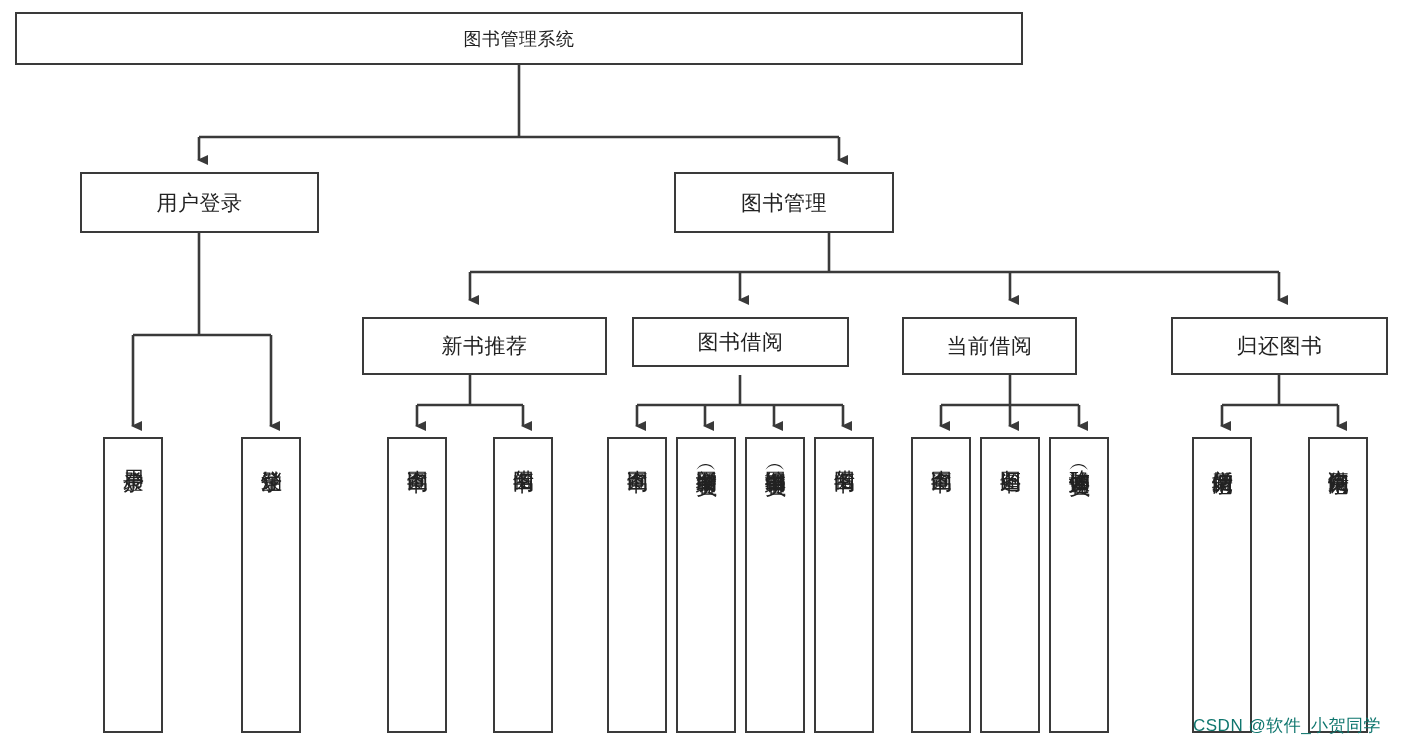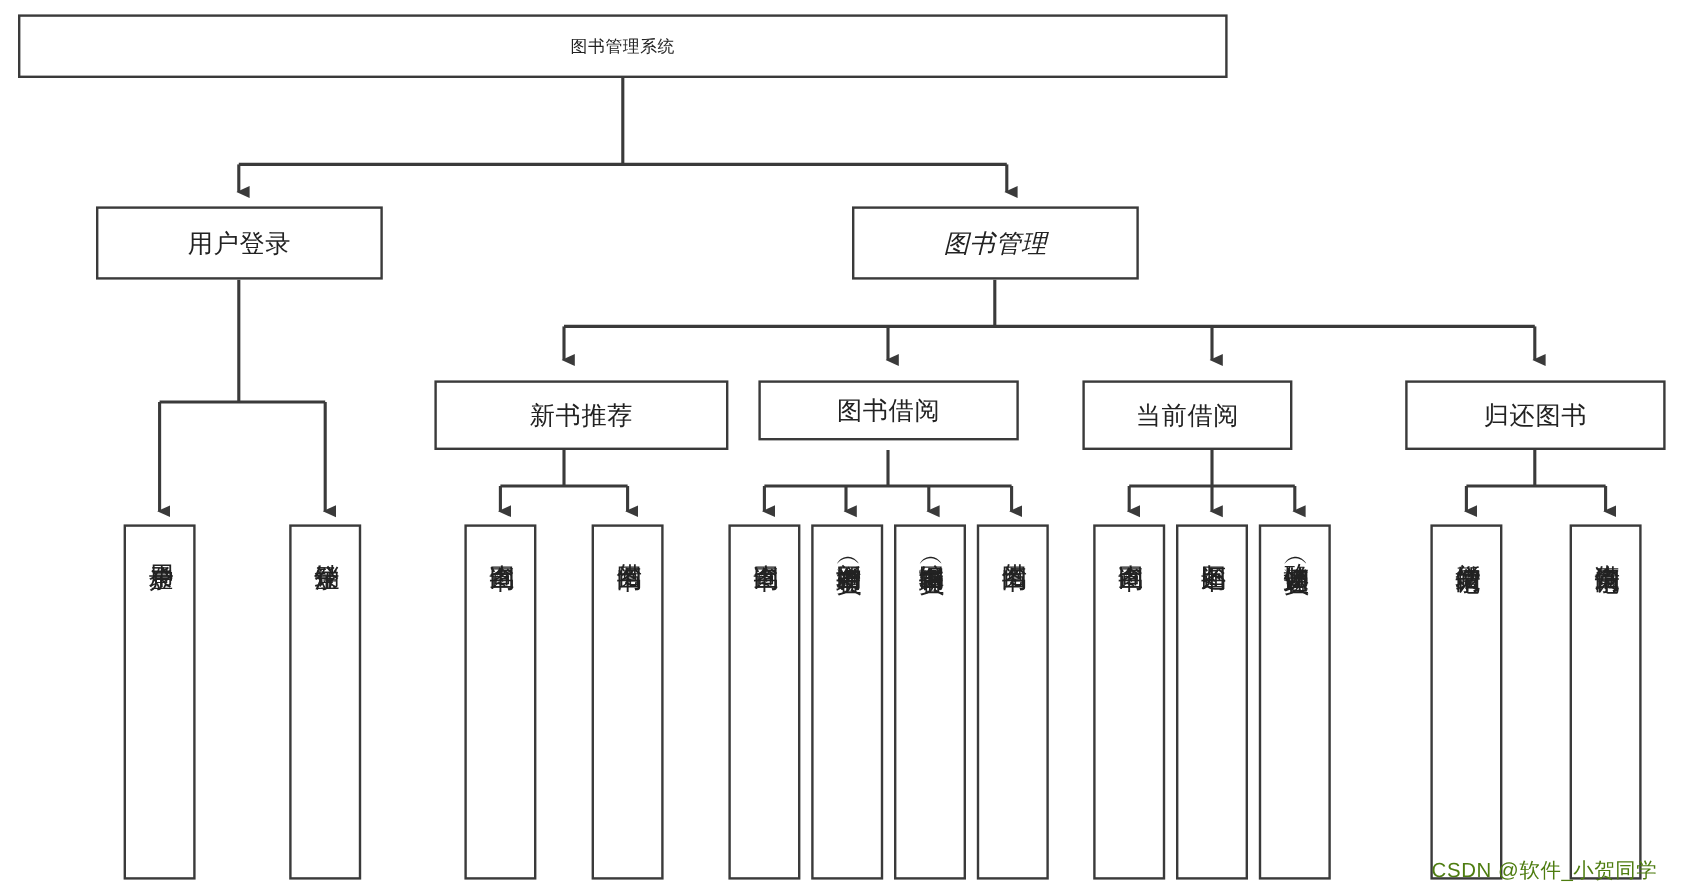--- a/index.html
+++ b/index.html
@@ -34,40 +34,40 @@
     align-items: center;
     justify-content: center;
     color: #222222;
   }
   .node-h {
     font-size: 21px;
     letter-spacing: 0.5px;
     white-space: nowrap;
   }
   .node-root {
-    font-size: 14px;
+    font-size: 18px;
   }
   .node-v {
     align-items: flex-start;
     justify-content: center;
     padding-top: 14px;
   }
   .vlabel {
     writing-mode: vertical-rl;
     text-orientation: upright;
     font-size: 21px;
     line-height: 1.18;
     letter-spacing: 1px;
     color: #222222;
     white-space: nowrap;
   }
   .watermark {
     position: absolute;
     font-size: 17px;
-    color: #4d7c0f;
+    color: #0f766e;
     white-space: nowrap;
     letter-spacing: 0.5px;
   }
 </style>
 </head>
 <body>
 
 <div id="canvas">
 
   <svg class="connectors" viewBox="0 0 1405 747">
@@ -120,21 +120,21 @@
     </g>
   </svg>
 
   <div class="node node-h node-root" style="left:15px; top:12px; width:1008px; height:53px;">
     <span>图书管理系统</span>
   </div>
 
   <div class="node node-h" style="left:80px; top:172px; width:239px; height:61px;">
     <span>用户登录</span>
   </div>
-  <div class="node node-h" style="left:710px; top:172px; width:239px; height:61px;font-style:italic;">
+  <div class="node node-h" style="left:674px; top:172px; width:220px; height:61px;">
     <span>图书管理</span>
   </div>
 
   <div class="node node-h" style="left:362px; top:317px; width:245px; height:58px;">
     <span>新书推荐</span>
   </div>
   <div class="node node-h" style="left:632px; top:317px; width:217px; height:50px;">
     <span>图书借阅</span>
   </div>
   <div class="node node-h" style="left:902px; top:317px; width:175px; height:58px;">

